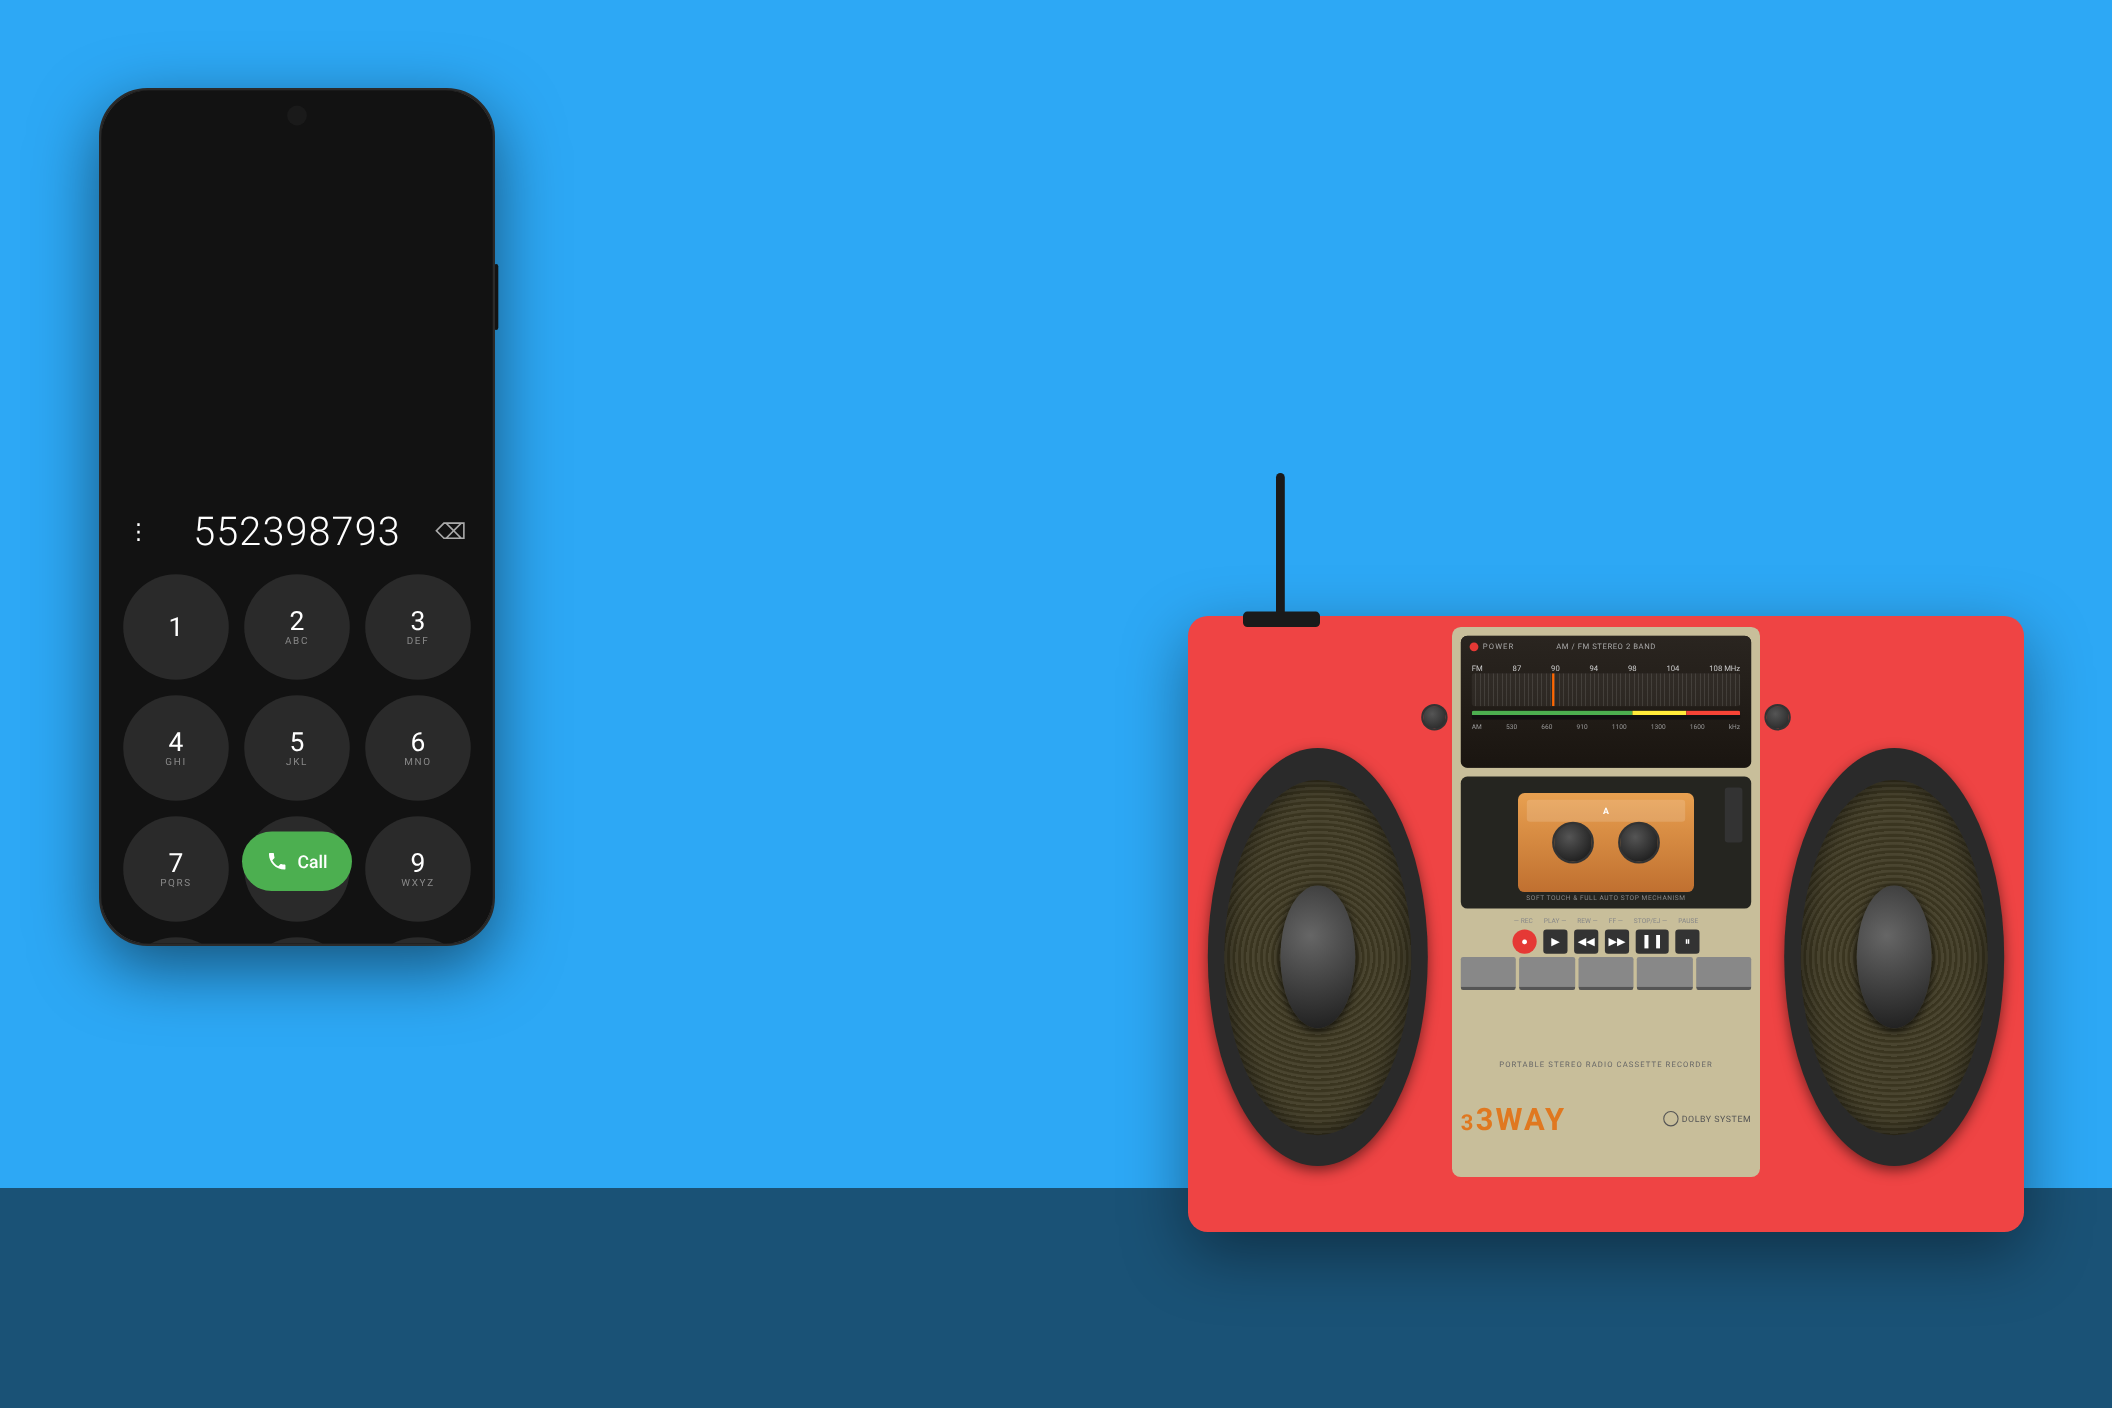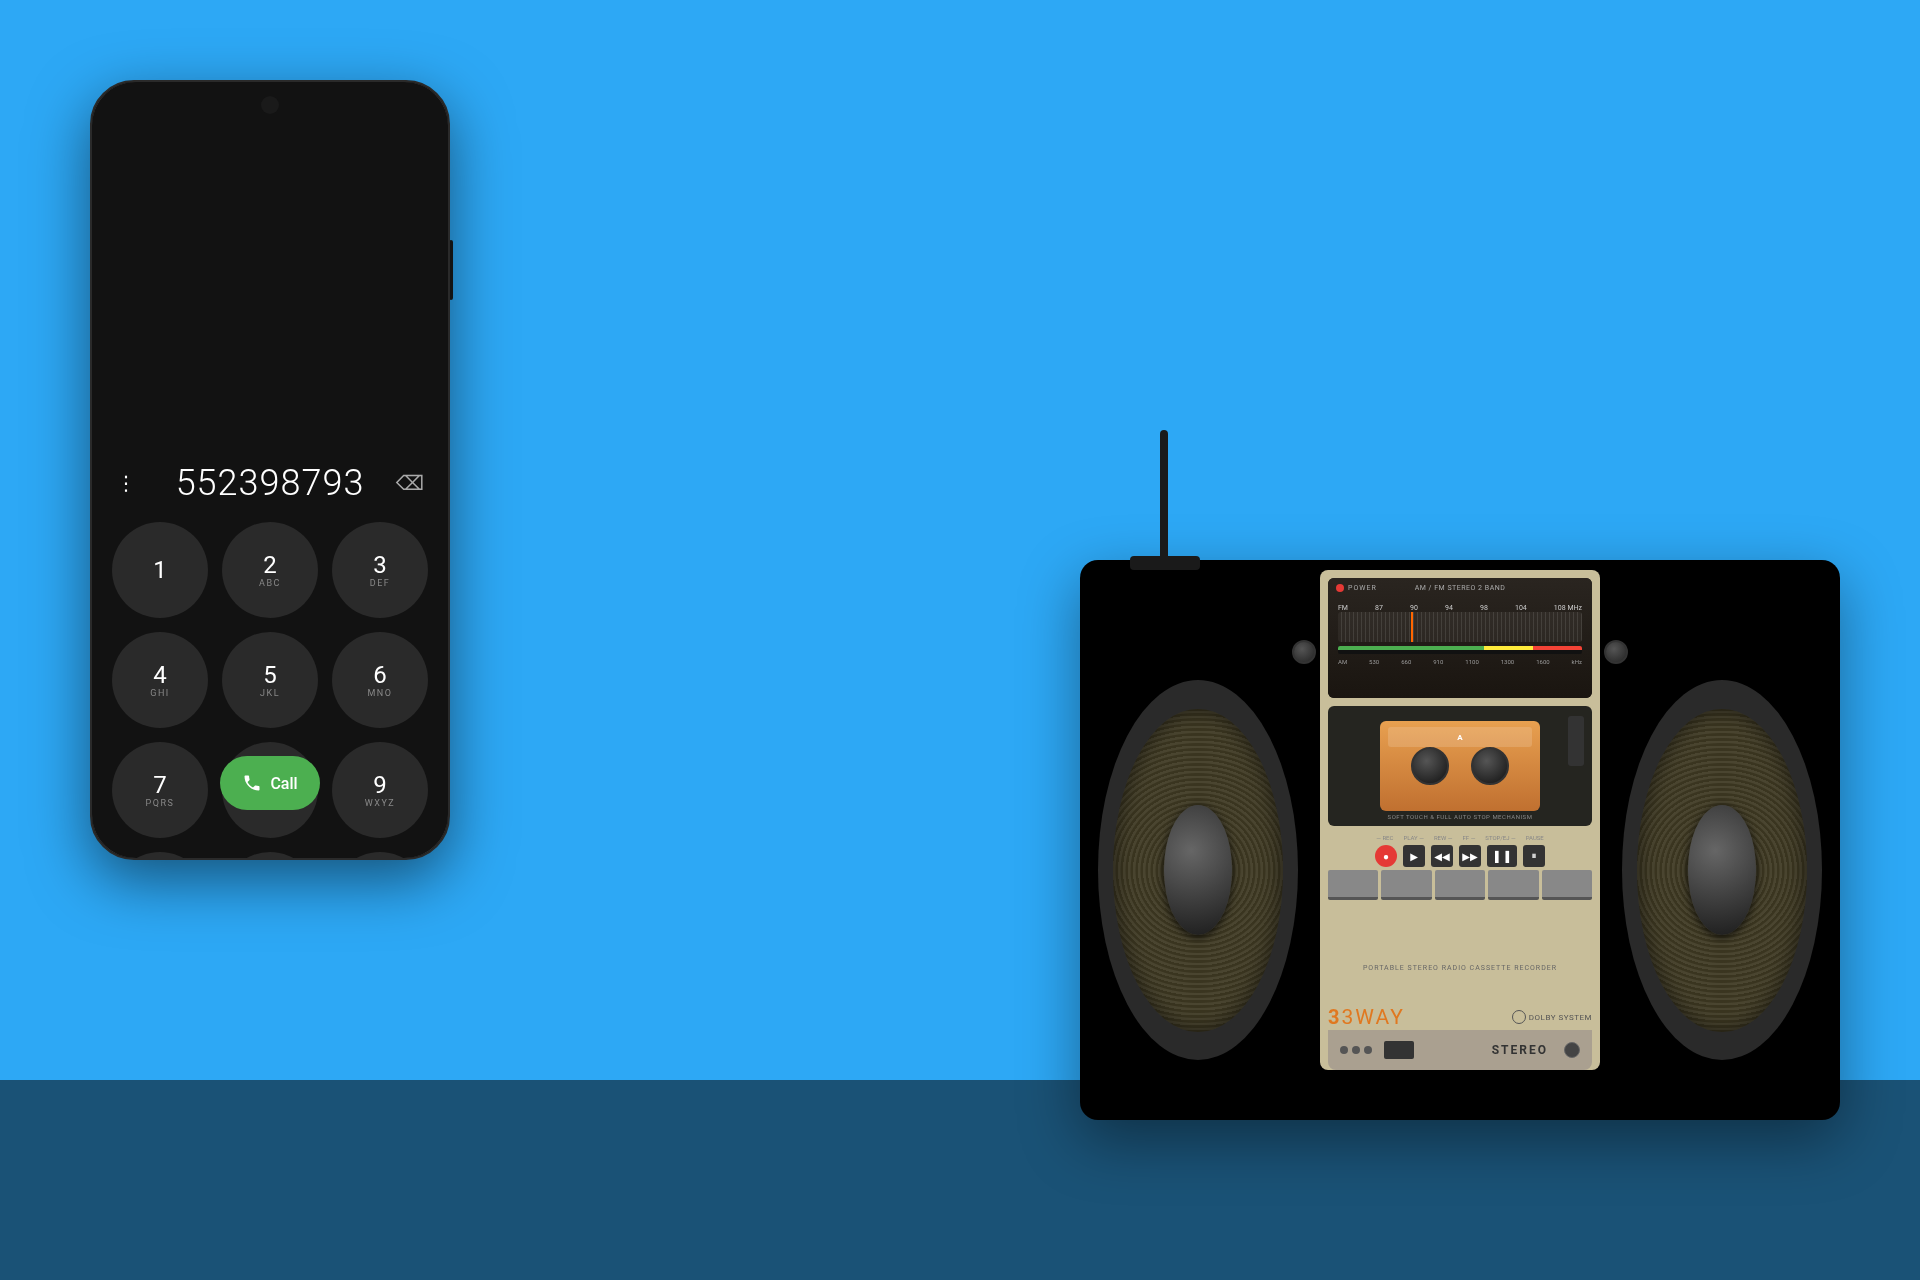--- a/index.html
+++ b/index.html
@@ -206,21 +206,21 @@
       position: absolute;
       right: 80px;
       bottom: 160px;
       width: 760px;
       height: 560px;
     }
 
     .boombox-body {
       width: 100%;
       height: 100%;
-      background: #000000;
+      background: #ef4444;
       border-radius: 18px;
       position: relative;
       box-shadow: 0 20px 60px rgba(0,0,0,0.4);
     }
 
     
     .antenna {
       position: absolute;
       top: -130px;
       left: 80px;
@@ -592,22 +592,22 @@
       left: 8px;
       right: 8px;
       height: 50px;
       display: flex;
       align-items: center;
       justify-content: space-between;
     }
 
     .brand-name {
       color: #e07820;
-      font-size: 21px;
-      font-weight: normal;
+      font-size: 28px;
+      font-weight: bold;
       letter-spacing: 2px;
     }
 
     .dolby-badge {
       display: flex;
       align-items: center;
       gap: 3px;
       color: #555;
       font-size: 8px;
       letter-spacing: 0.5px;
@@ -921,31 +921,20 @@
         <div style="display:flex;align-items:baseline;gap:2px;">
           <span style="color:#e07820;font-size:20px;font-weight:bold;">3</span>
           <span class="brand-name">3WAY</span>
         </div>
         <div class="dolby-badge">
           <div class="dolby-icon"></div>
           <span>DOLBY SYSTEM</span>
         </div>
       </div>
 
-      <div class="bottom-strip">
-        <div class="indicator-dots">
-          <div class="ind-dot"></div>
-          <div class="ind-dot"></div>
-          <div class="ind-dot"></div>
-        </div>
-
-        <div style="width:30px;height:18px;background:#333;border-radius:2px;margin-left:4px;"></div>
-        <span class="stereo-text">STEREO</span>
-        <div class="power-circle"></div>
-      </div>
 
     </div>
 
     <div style="position:absolute;top:80px;left:212px;width:24px;height:24px;background:radial-gradient(circle at 40% 35%,#555,#222);border-radius:50%;border:2px solid #333;"></div>
     <div style="position:absolute;top:80px;right:212px;width:24px;height:24px;background:radial-gradient(circle at 40% 35%,#555,#222);border-radius:50%;border:2px solid #333;"></div>
 
   </div>
 </div>
 
 </body></html>

